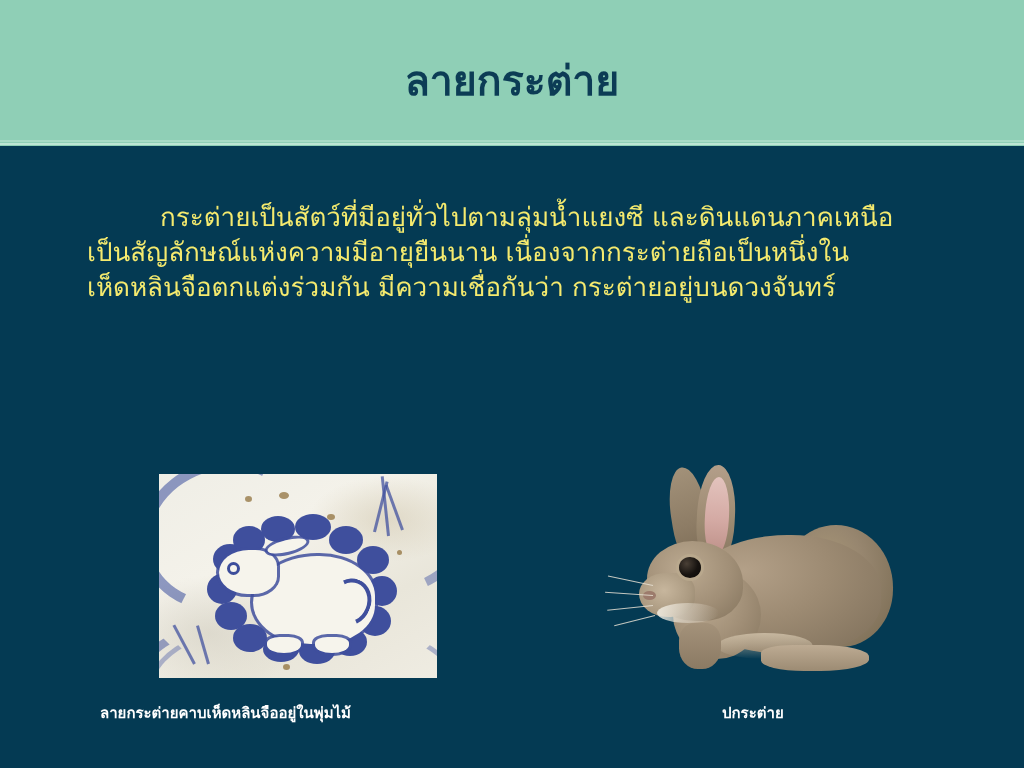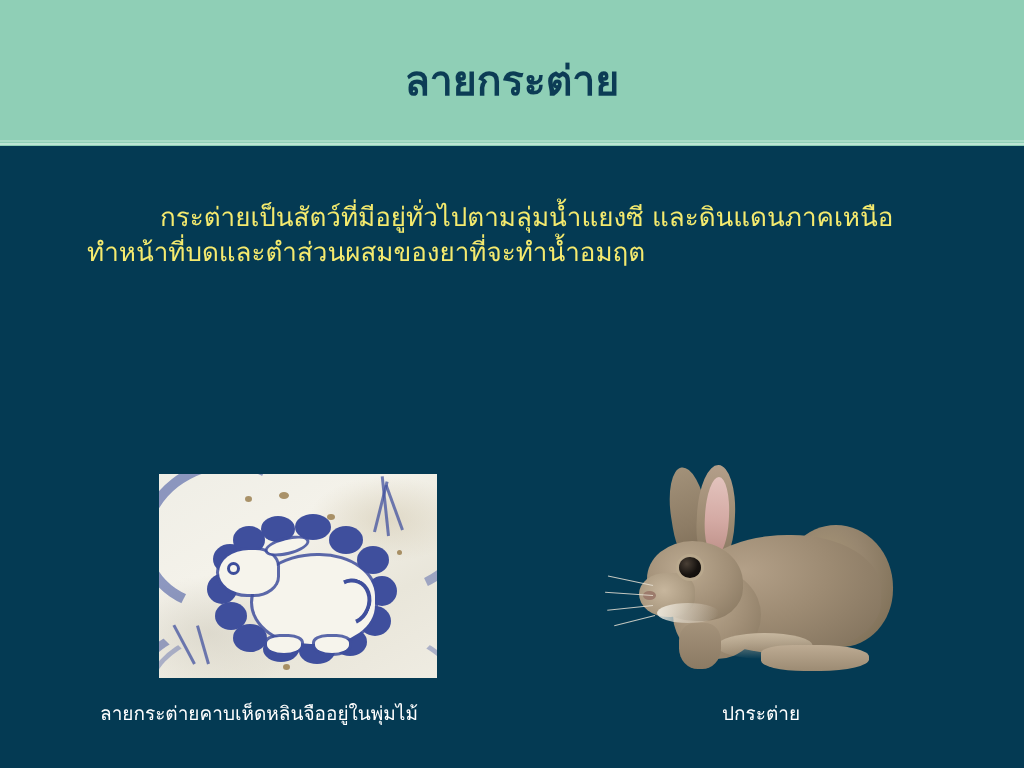--- a/index.html
+++ b/index.html
@@ -222,41 +222,42 @@
     border-radius:50%;
   }
   .rb-whisker {
     background:#e6e0d4; height:1px; transform-origin:right center; opacity:.85;
   }
 
   
   .caption {
     position:absolute;
     color:#ffffff;
-    font-size:19px;
-    font-weight:normal;
+    font-size:15px;
+    font-weight:bold;
     line-height:30px;
     white-space:nowrap;
   }
   #caption-porcelain { left:100px; top:698px; }
   #caption-rabbit    { left:722px; top:698px; }
 </style>
 </head>
 <body>
 
 <div id="slide">
 
   <div id="header-band"></div>
   <div id="header-stripe-1"></div>
   <div id="header-stripe-2"></div>
   <div id="slide-title">ลายกระต่าย</div>
 
   <div id="body-text">
     <span class="line indent">กระต่ายเป็นสัตว์ที่มีอยู่ทั่วไปตามลุ่มน้ำแยงซี  และดินแดนภาคเหนือ</span>
-    <span class="line">ทำหน้าที่บดและตำส่วนผสมของยาที่จะทำน้ำอมฤต</span>
+    <span class="line">เป็นสัญลักษณ์แห่งความมีอายุยืนนาน  เนื่องจากกระต่ายถือเป็นหนึ่งใน</span>
+    <span class="line">เห็ดหลินจือตกแต่งร่วมกัน  มีความเชื่อกันว่า  กระต่ายอยู่บนดวงจันทร์</span>
   </div>
 
   <div id="porcelain-figure">
     <div id="porcelain-image">
       <div class="pc pc-sweep-tl"></div>
       <div class="pc pc-sweep-tr"></div>
       <div class="pc pc-rim-b"></div>
       <div class="pc pc-rim-b2"></div>
 
       <div class="pc-cloud">

